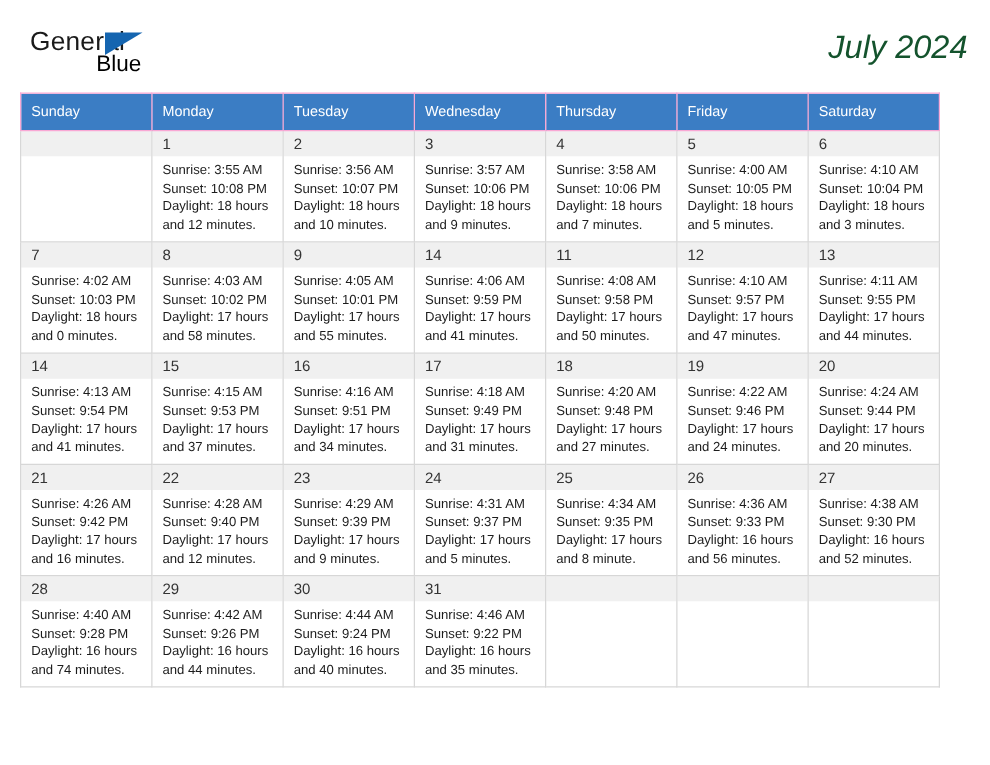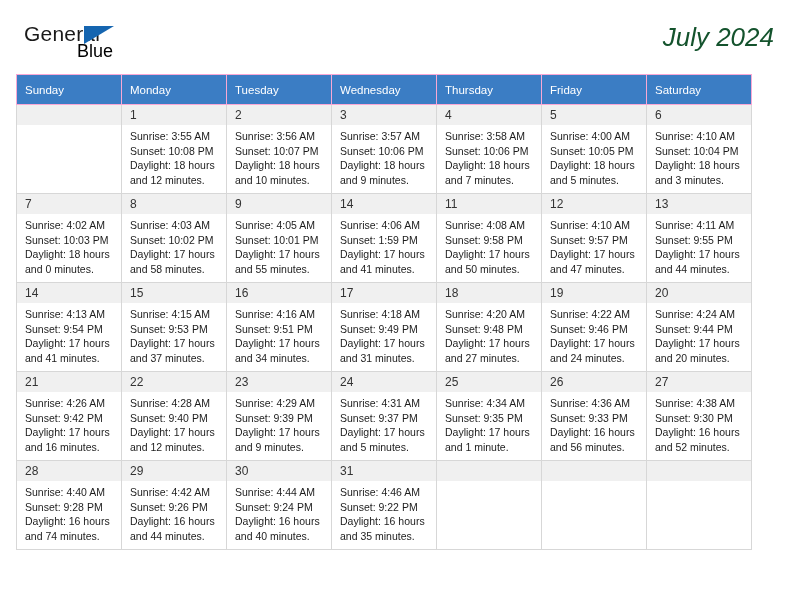--- a/index.html
+++ b/index.html
@@ -249,21 +249,21 @@
             <div>Sunrise: 4:05 AM</div>
             <div>Sunset: 10:01 PM</div>
             <div>Daylight: 17 hours</div>
             <div>and 55 minutes.</div>
           </div>
         </td>
         <td>
           <span class="daynum">14</span>
           <div class="details">
             <div>Sunrise: 4:06 AM</div>
-            <div>Sunset: 1:59 PM</div>
+            <div>Sunset: 9:59 PM</div>
             <div>Daylight: 17 hours</div>
             <div>and 41 minutes.</div>
           </div>
         </td>
         <td>
           <span class="daynum">11</span>
           <div class="details">
             <div>Sunrise: 4:08 AM</div>
             <div>Sunset: 9:58 PM</div>
             <div>Daylight: 17 hours</div>
@@ -392,21 +392,21 @@
             <div>Daylight: 17 hours</div>
             <div>and 5 minutes.</div>
           </div>
         </td>
         <td>
           <span class="daynum">25</span>
           <div class="details">
             <div>Sunrise: 4:34 AM</div>
             <div>Sunset: 9:35 PM</div>
             <div>Daylight: 17 hours</div>
-            <div>and 1 minute.</div>
+            <div>and 8 minute.</div>
           </div>
         </td>
         <td>
           <span class="daynum">26</span>
           <div class="details">
             <div>Sunrise: 4:36 AM</div>
             <div>Sunset: 9:33 PM</div>
             <div>Daylight: 16 hours</div>
             <div>and 56 minutes.</div>
           </div>

